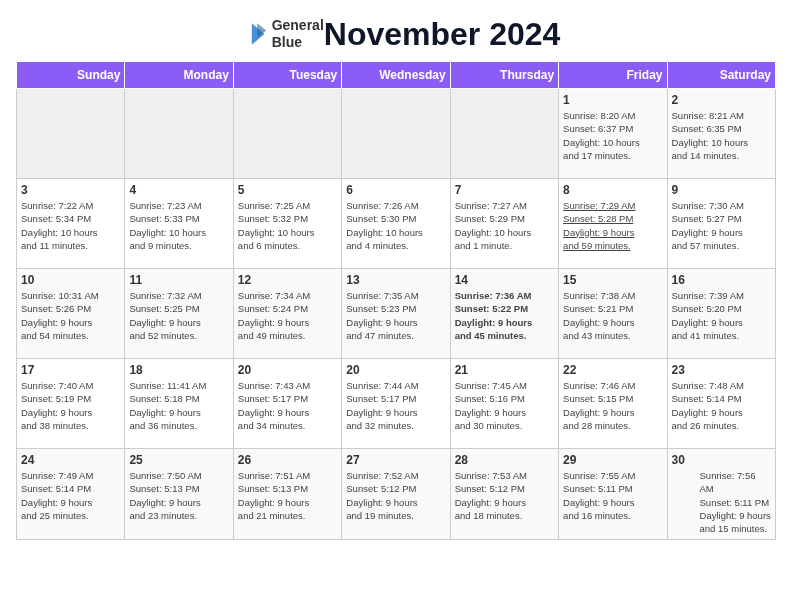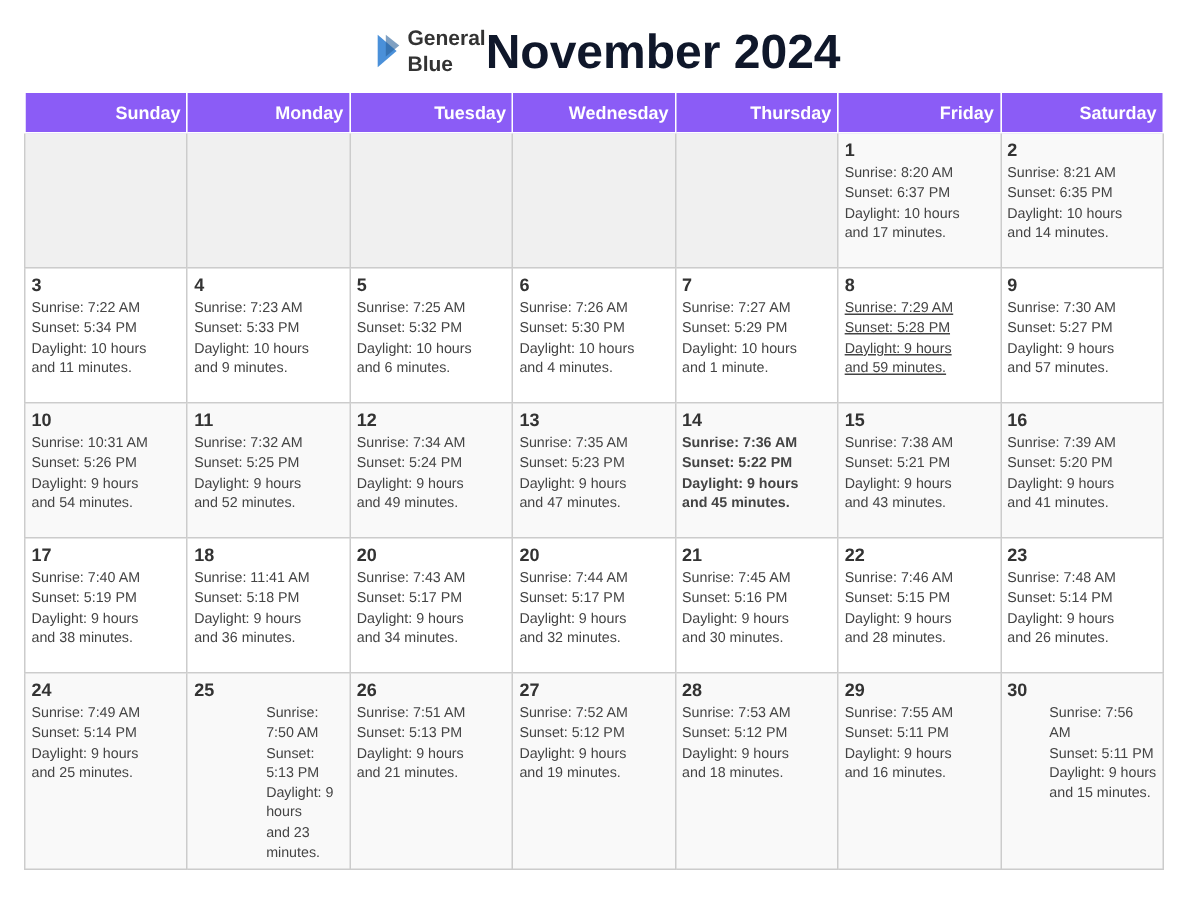--- a/index.html
+++ b/index.html
@@ -294,21 +294,21 @@
       <tr>
         <td>
           <span class="day-number">24</span>
           <div class="day-info" style="white-space: pre-line;">Sunrise: 7:49 AM
 Sunset: 5:14 PM
 Daylight: 9 hours
 and 25 minutes.</div>
         </td>
         <td>
           <span class="day-number">25</span>
-          <div class="day-info" style="white-space: pre-line; margin-left: 48px;">Sunrise: 7:50 AM
+          <div class="day-info" style="white-space: pre-line;">Sunrise: 7:50 AM
 Sunset: 5:13 PM
 Daylight: 9 hours
 and 23 minutes.</div>
         </td>
         <td>
           <span class="day-number">26</span>
           <div class="day-info" style="white-space: pre-line;">Sunrise: 7:51 AM
 Sunset: 5:13 PM
 Daylight: 9 hours
 and 21 minutes.</div>

